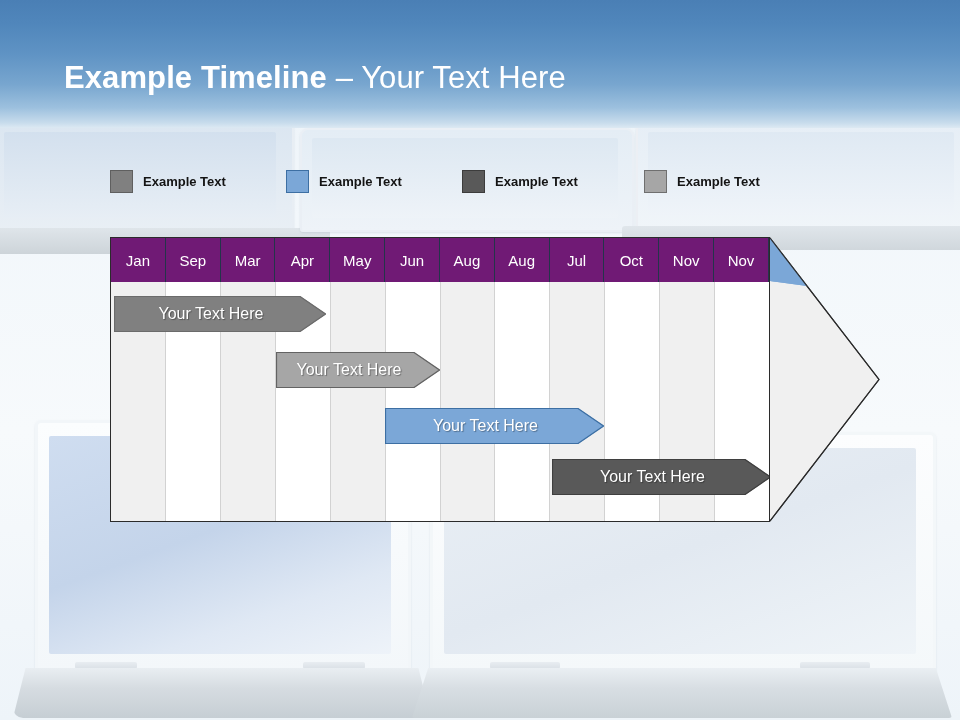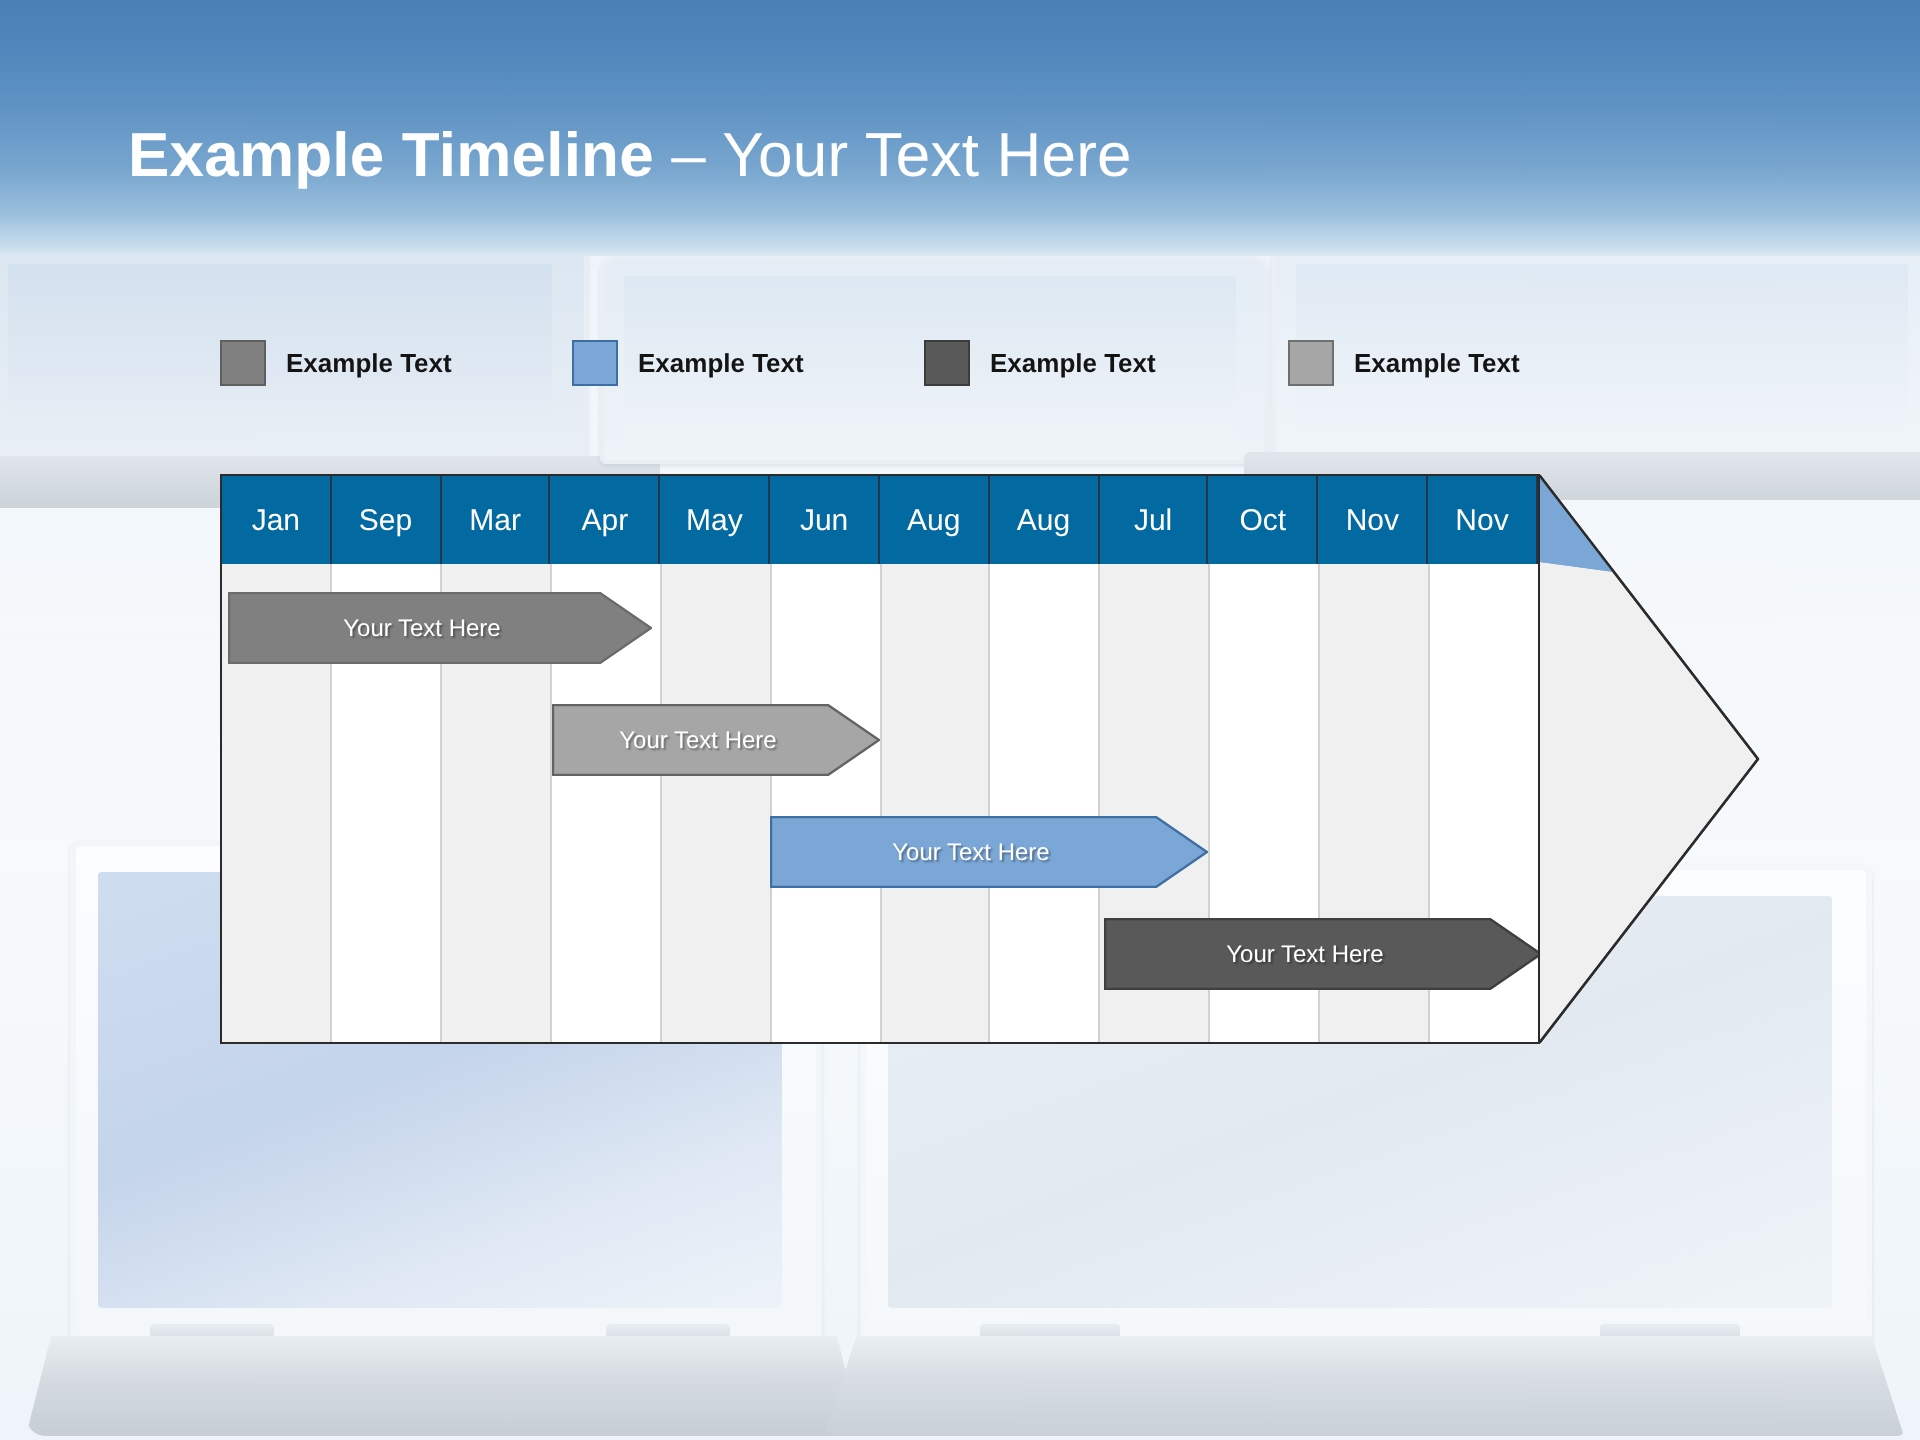--- a/index.html
+++ b/index.html
@@ -190,21 +190,21 @@
     background: #ffffff;
   }
   .col-stripe.shade { background: #f0f0f0; }
   .col-stripe:last-child { border-right: none; }
 
   #month-header {
     position: absolute;
     left: 0; top: 0;
     width: 100%; height: 44px;
     display: flex;
-    background: #0369a1;
+    background: #701a75;
   }
   .month-cell {
     flex: 1 1 0;
     border-right: 1px solid #24354a;
     box-sizing: border-box;
     color: #ffffff;
     font-size: 15px;
     display: flex;
     align-items: center;
     justify-content: center;
@@ -216,21 +216,21 @@
   .bar {
     position: absolute;
     height: 36px;
     display: flex;
     align-items: center;
     justify-content: center;
     box-sizing: border-box;
     clip-path: polygon(0 0, calc(100% - 26px) 0, 100% 50%, calc(100% - 26px) 100%, 0 100%);
   }
   .bar-label {
-    font-size: 12px;
+    font-size: 16px;
     white-space: nowrap;
     padding-right: 18px;
     text-shadow: 1px 1px 1px rgba(0,0,0,0.35);
   }
   .bar-outline {
     position: absolute;
     height: 36px;
     pointer-events: none;
   }
   .bar-outline svg { display: block; width: 100%; height: 100%; }

